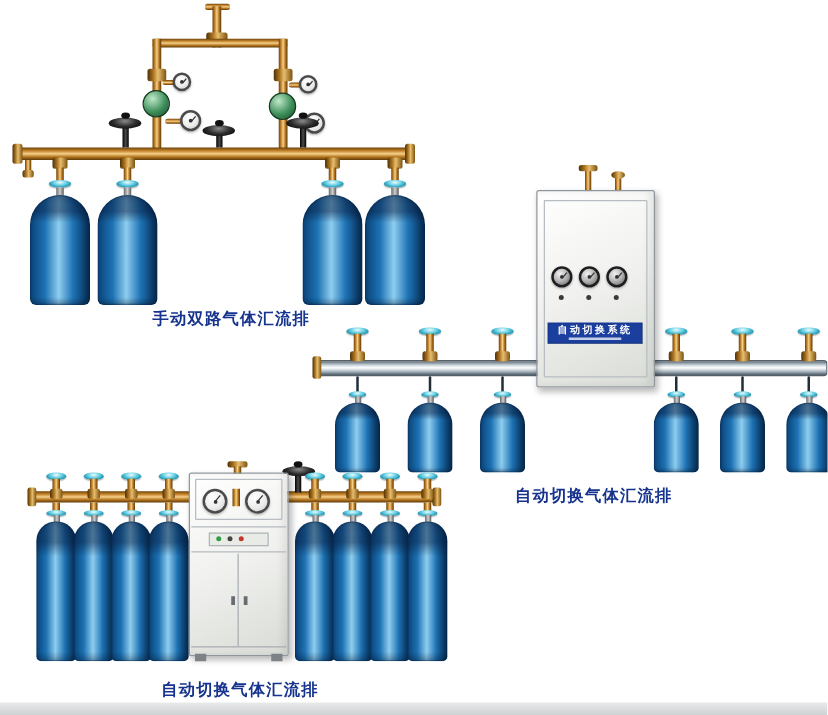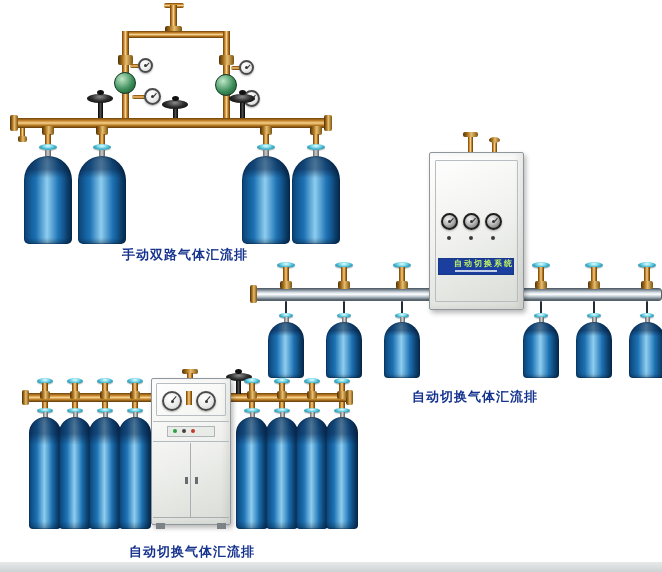--- a/index.html
+++ b/index.html
@@ -25,21 +25,21 @@
     linear-gradient(0deg,rgba(2,14,30,.25) 0%,rgba(2,14,30,0) 7%),
     linear-gradient(90deg,#0a4276 0%,#1d72b4 25%,#8ecdef 48%,#1d72b4 72%,#072f56 100%);
     box-shadow:inset 0 0 0 1px rgba(5,35,72,.35),inset -4px 0 6px rgba(4,26,52,.35)}
   .cyl-a{border-radius:24px 24px 5px 5px}
   .cyl-b{border-radius:18px 18px 4px 4px}
   .cyl-c{border-radius:16px 16px 4px 4px}
   .hose{position:absolute;background:#222d38;border-radius:2px}
   .label{position:absolute;color:#16338e;font-weight:bold;font-size:13px;letter-spacing:1px;text-align:center;white-space:nowrap}
   .cabinet{position:absolute;background:linear-gradient(155deg,#ffffff,#f0f1ee 50%,#d8dbd6);border:1px solid #8f969c;border-radius:2px;box-shadow:2px 3px 5px rgba(0,0,0,.28),inset -4px 0 6px rgba(0,0,0,.07)}
   .cab-inner{position:absolute;border:1px solid #b8bdc2;border-radius:1px}
-  .plate{position:absolute;background:#1b3f9e;color:#bef264;text-align:right;box-shadow:inset 0 0 2px rgba(0,0,0,.4)}
+  .plate{position:absolute;background:#1b3f9e;color:#ffffff;text-align:center;box-shadow:inset 0 0 2px rgba(0,0,0,.4)}
   .plate .t1{font-size:8px;font-weight:bold;letter-spacing:2px;line-height:11px}
   .plate .t2{margin:1px auto 0;width:42px;height:2px;background:rgba(255,255,255,.75)}
   .dot{position:absolute;border-radius:50%}
   .strip{position:absolute;background:linear-gradient(180deg,#e8eaea,#cfd2d3)}
 </style>
 </head>
 <body>
 
 <div class="canvas">
 

